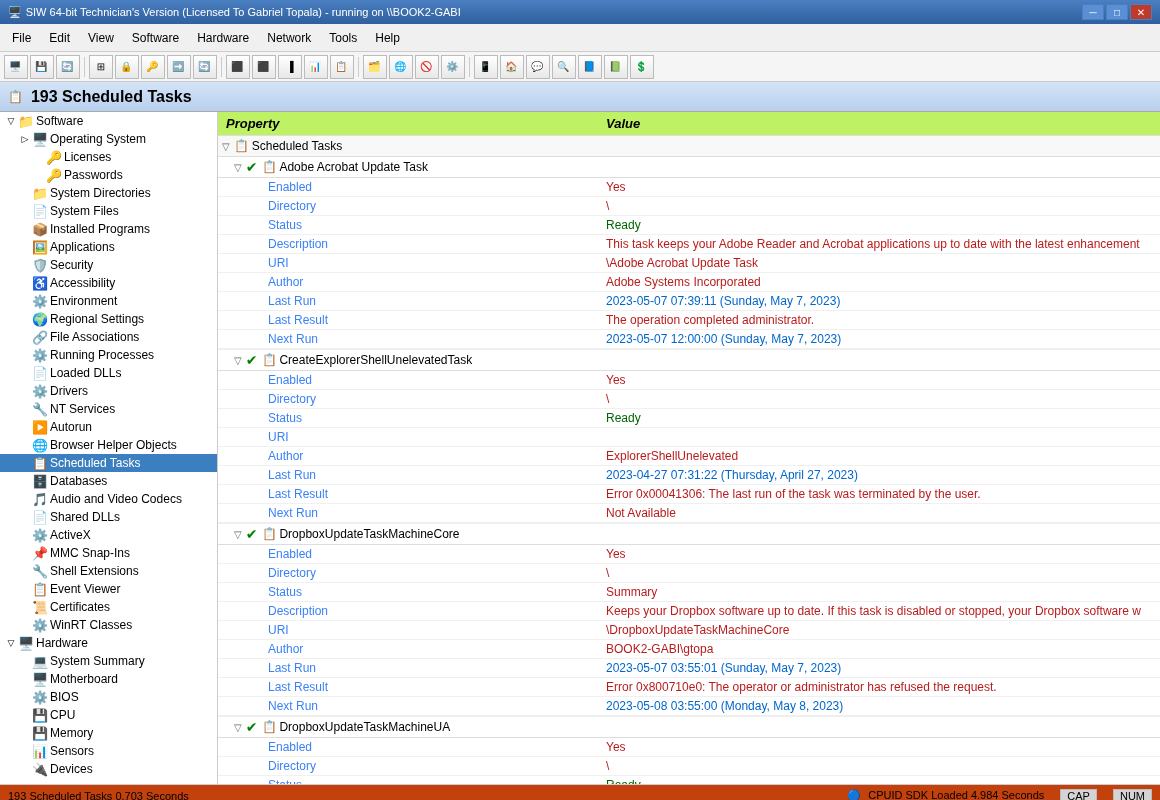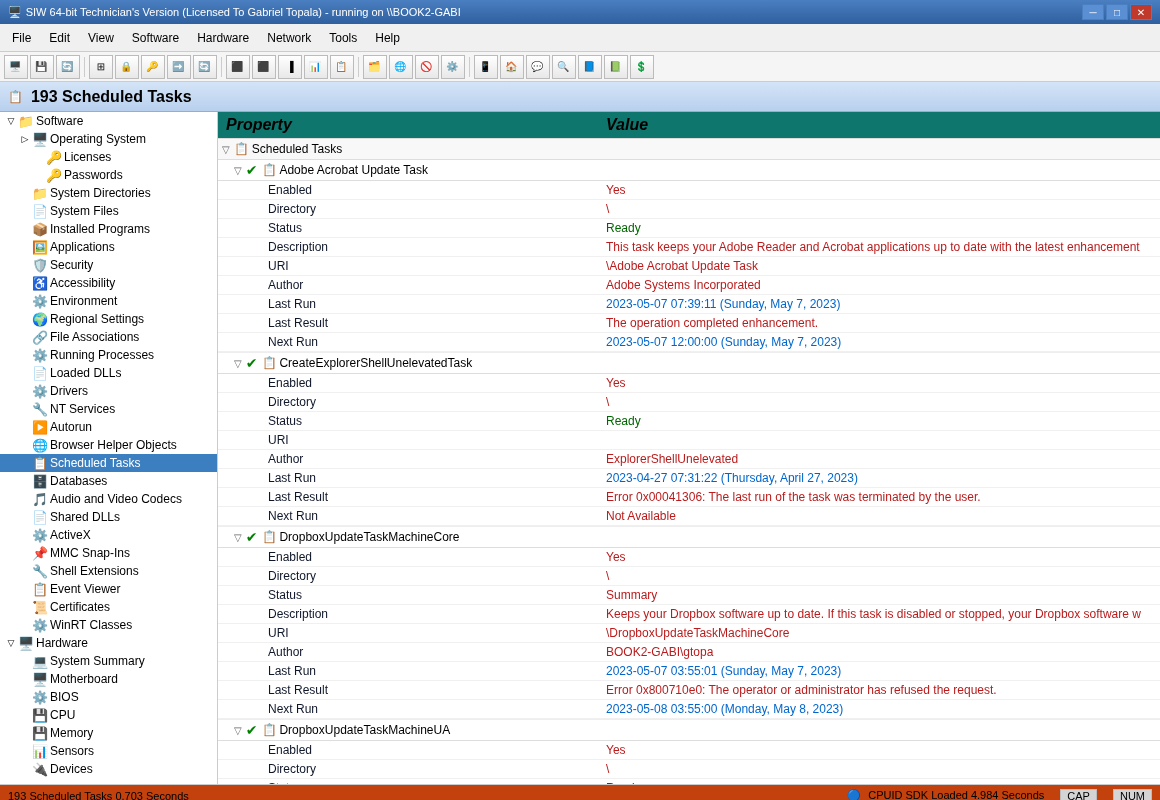--- a/index.html
+++ b/index.html
@@ -125,25 +125,25 @@
     .content-area {
       flex: 1;
       background: #fff;
       overflow: hidden;
       display: flex;
       flex-direction: column;
     }
     .content-header {
       display: grid;
       grid-template-columns: 380px 1fr;
-      background: #0f766e;
+      background: #bef264;
       border-bottom: 1px solid #ddd;
       padding: 4px 8px;
       font-weight: bold;
-      font-size: 16px;
+      font-size: 13px;
       font-style: italic;
     }
     .content-scroll {
       overflow-y: auto;
       flex: 1;
     }
 
     
     .prop-row {
       display: grid;
@@ -151,21 +151,21 @@
       border-bottom: 1px solid #f0f0f0;
       min-height: 18px;
     }
     .prop-cell {
       padding: 2px 8px;
       font-size: 12px;
       overflow: hidden;
       text-overflow: ellipsis;
       white-space: nowrap;
     }
-    .prop-name { color: #0f172a; }
+    .prop-name { color: #3b82f6; }
     .prop-value { color: #b91c1c; }
     .prop-value.blue { color: #0066cc; }
     .prop-value.ready { color: #006600; }
 
     
     .section-row {
       display: flex;
       align-items: center;
       padding: 2px 4px;
       background: #f8f8f8;
@@ -491,21 +491,21 @@
       <div class="prop-row">
         <div class="prop-cell prop-name" style="padding-left: 50px;">Author</div>
         <div class="prop-cell prop-value">Adobe Systems Incorporated</div>
       </div>
       <div class="prop-row">
         <div class="prop-cell prop-name" style="padding-left: 50px;">Last Run</div>
         <div class="prop-cell prop-value blue" style="color:#0066cc;">2023-05-07 07:39:11 (Sunday, May 7, 2023)</div>
       </div>
       <div class="prop-row">
         <div class="prop-cell prop-name" style="padding-left: 50px;">Last Result</div>
-        <div class="prop-cell prop-value">The operation completed enhancement.</div>
+        <div class="prop-cell prop-value">The operation completed administrator.</div>
       </div>
       <div class="prop-row">
         <div class="prop-cell prop-name" style="padding-left: 50px;">Next Run</div>
         <div class="prop-cell prop-value blue" style="color:#0066cc;">2023-05-07 12:00:00 (Sunday, May 7, 2023)</div>
       </div>
 
       <div class="section-row" style="padding-left: 16px; background:#fff; border-top: 1px solid #eee;">
         <span class="section-icon">▽</span>
         <span style="color:green; font-size:14px; margin-right:4px;">✔</span>
         <span class="tree-icon" style="font-size:12px;">📋</span>

